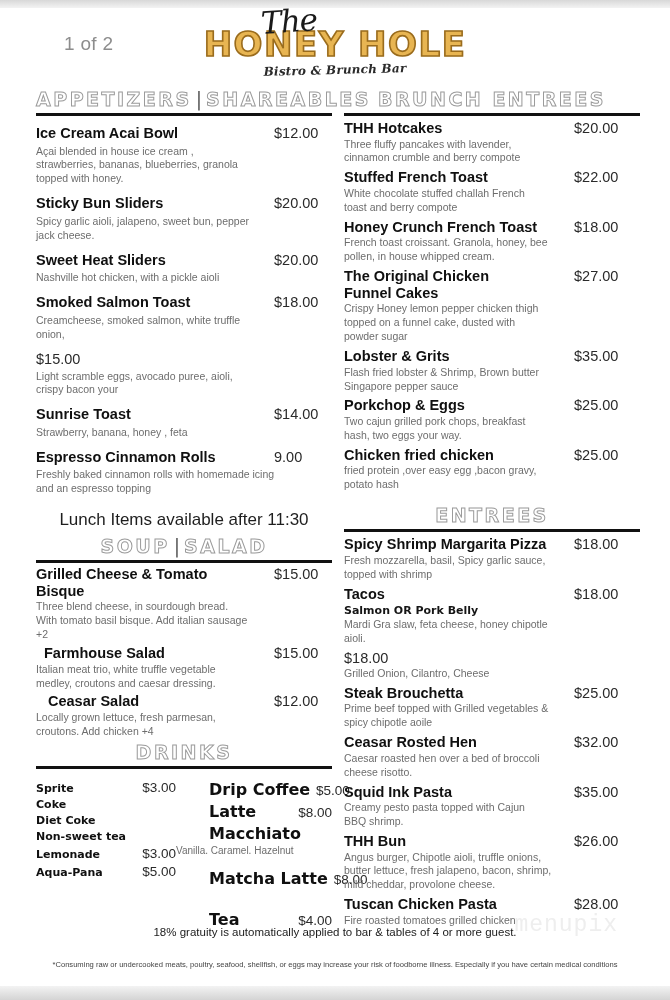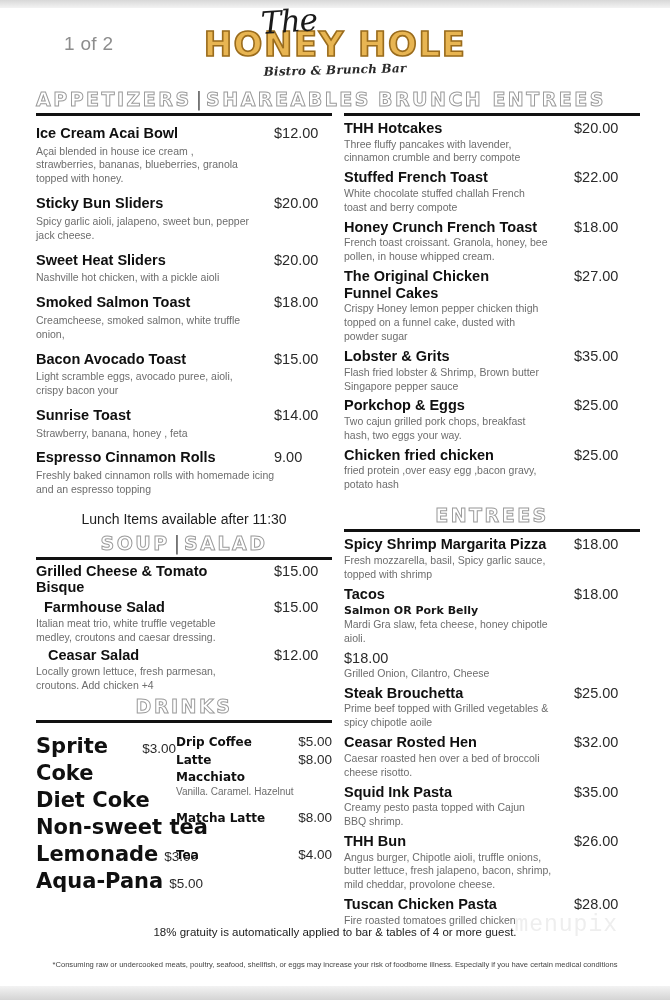--- a/index.html
+++ b/index.html
@@ -163,52 +163,52 @@
   .col-right .item { margin-top: 4px; }
   .col-right .item-desc { margin-top: 1px; max-width: 205px; }
   .col-right .item-price { min-width: 66px; text-align: left; }
 
   
   .tight .item { margin-top: 3px; }
   .tight .item-desc { margin-top: 1px; }
 
   .note-center {
     text-align: center;
-    font-size: 14px;
+    font-size: 17px;
     color: #1e1e1e;
     margin-top: 14px;
   }
 
   
   .drinks-wrap {
     display: flex;
     margin-top: 8px;
   }
   .drink-col-a { width: 140px; }
   .drink-col-b { width: 156px; }
   .drink-row {
     display: flex;
     align-items: baseline;
     margin-top: 3px;
   }
   .drink-name {
     font-family: "DejaVu Sans", sans-serif;
     font-weight: bold;
-    font-size: 21px;
+    font-size: 11px;
     color: #101010;
     white-space: nowrap;
   }
   .drink-price {
     font-size: 13.5px;
     color: #2a2a2a;
     margin-left: auto;
     padding-left: 6px;
     white-space: nowrap;
   }
-  .drink-col-b .drink-name { font-size: 12px; }
+  .drink-col-b .drink-name { font-size: 16px; margin-left: 33px; }
   .drink-note {
     font-size: 10px;
     color: #6d6d6d;
     margin-top: 2px;
   }
 
   
   .gratuity {
     position: absolute;
     left: 0; right: 0;
@@ -284,21 +284,20 @@
       </div>
       <div class="item">
         <div class="item-row">
           <div class="item-name">Smoked Salmon Toast</div>
           <div class="item-price">$18.00</div>
         </div>
         <div class="item-desc">Creamcheese, smoked salmon, white truffle onion,</div>
       </div>
       <div class="item">
         <div class="item-row">
-          <div class="item-name">Bacon Avocado Toast</div>
           <div class="item-price">$15.00</div>
         </div>
         <div class="item-desc">Light scramble eggs, avocado puree, aioli, crispy bacon your</div>
       </div>
       <div class="item">
         <div class="item-row">
           <div class="item-name">Sunrise Toast</div>
           <div class="item-price">$14.00</div>
         </div>
         <div class="item-desc">Strawberry, banana, honey , feta</div>
@@ -318,20 +317,21 @@
       <span>SOUP</span><span class="divider">|</span><span>SALAD</span>
     </div>
     <div class="rule"></div>
 
     <div class="tight">
       <div class="item">
         <div class="item-row">
           <div class="item-name" style="max-width:175px">Grilled Cheese &amp; Tomato Bisque</div>
           <div class="item-price">$15.00</div>
         </div>
+        <div class="item-desc">Three blend cheese, in sourdough bread. With tomato basil bisque. Add italian sausage  +2</div>
       </div>
       <div class="item">
         <div class="item-row">
           <div class="item-name" style="padding-left:8px">Farmhouse Salad</div>
           <div class="item-price">$15.00</div>
         </div>
         <div class="item-desc">Italian meat trio, white truffle vegetable medley, croutons and caesar dressing.</div>
       </div>
       <div class="item">
         <div class="item-row">

